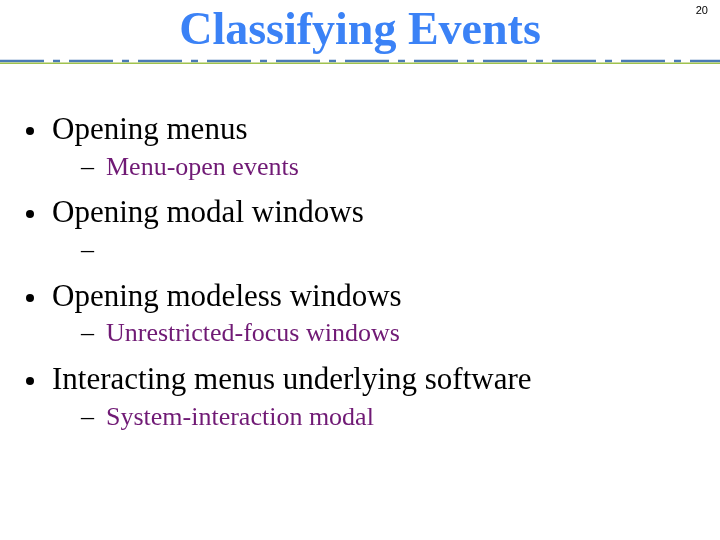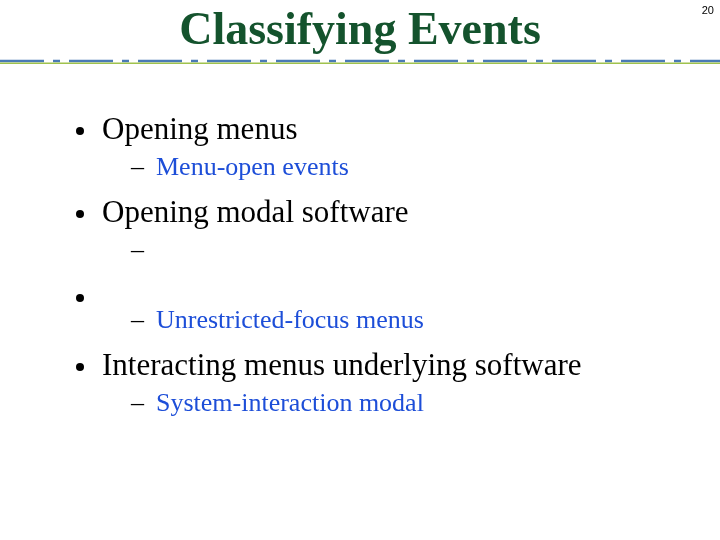--- a/index.html
+++ b/index.html
@@ -7,47 +7,47 @@
       width: 720px;
       height: 540px;
       background: #ffffff;
       font-family: "Comic Sans MS", "Comic Sans", cursive;
       position: relative;
       overflow: hidden;
     }
     .page-number {
       position: absolute;
       top: 4px;
-      right: 6px;
+      right: 12px;
       font-size: 11px;
       font-family: Arial, sans-serif;
       color: #000;
     }
     .title-wrap {
       position: relative;
       padding-top: 2px;
       text-align: center;
     }
     .title {
       font-size: 46px;
       font-weight: bold;
-      color: #14532d;
+      color: #3b82f6;
       display: inline-block;
       padding: 0 10px;
     }
     .underline {
       position: absolute;
       left: 0;
       right: 0;
       top: 58px;
       height: 8px;
     }
     .underline svg { width: 100%; height: 100%; display: block; }
     .content {
-      padding: 55px 30px 0 76px;
+      padding: 55px 30px 0 26px;
     }
     .bullet-row {
       display: flex;
       align-items: flex-start;
       margin-bottom: 2px;
     }
     .bullet-dot {
       width: 8px;
       height: 8px;
       background: #000;
@@ -68,21 +68,21 @@
       margin-bottom: 10px;
     }
     .sub-dash {
       font-size: 26px;
       color: #000;
       margin-right: 12px;
       line-height: 1.25;
     }
     .sub-text {
       font-size: 26px;
-      color: #1d4ed8;
+      color: #701a75;
       line-height: 1.25;
     }
   </style>
 </head>
 <body>
 
 <div class="page-number">20</div>
 
 <div class="title-wrap">
   <div class="title">Classifying Events</div>
@@ -99,32 +99,33 @@
     <div class="bullet-dot"></div>
     <div class="bullet-text">Opening menus</div>
   </div>
   <div class="sub-row">
     <div class="sub-dash">–</div>
     <div class="sub-text">Menu-open events</div>
   </div>
 
   <div class="bullet-row">
     <div class="bullet-dot"></div>
-    <div class="bullet-text">Opening modal software</div>
+    <div class="bullet-text">Opening modal windows</div>
   </div>
   <div class="sub-row">
     <div class="sub-dash">–</div>
   </div>
 
   <div class="bullet-row">
     <div class="bullet-dot"></div>
+    <div class="bullet-text">Opening modeless windows</div>
   </div>
   <div class="sub-row">
     <div class="sub-dash">–</div>
-    <div class="sub-text">Unrestricted-focus menus</div>
+    <div class="sub-text">Unrestricted-focus windows</div>
   </div>
 
   <div class="bullet-row">
     <div class="bullet-dot"></div>
     <div class="bullet-text">Interacting menus underlying software</div>
   </div>
   <div class="sub-row">
     <div class="sub-dash">–</div>
     <div class="sub-text">System-interaction modal</div>
   </div>

